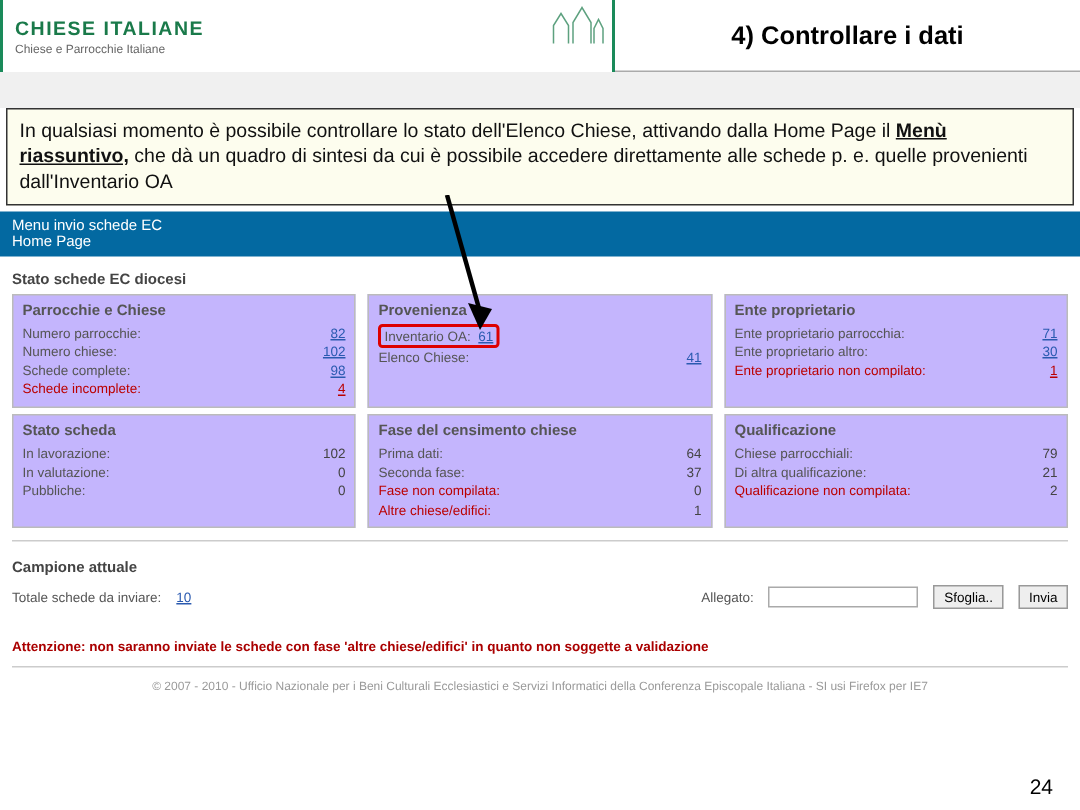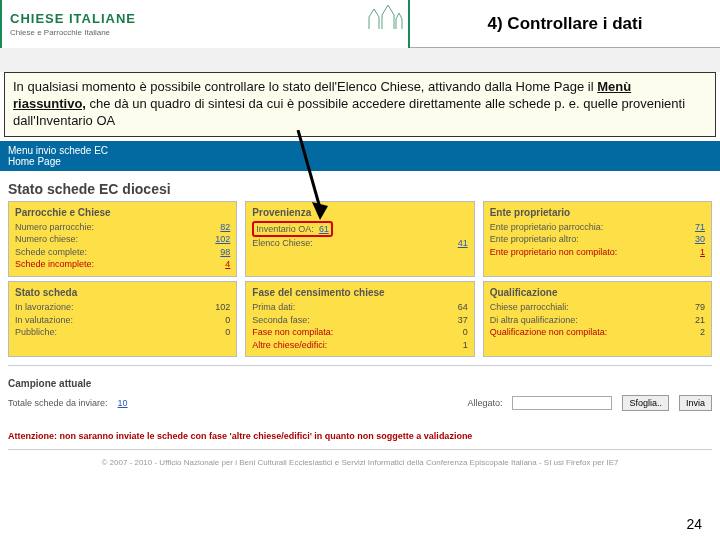--- a/index.html
+++ b/index.html
@@ -8,23 +8,23 @@
   .logo-area { width: 410px; height: 62px; background: #fff; border: 2px solid #1a8a5a; display: flex; align-items: center; padding-left: 8px; font-size: 8px; color: #555; position: relative; }
   .logo-main { font-size: 13px; font-weight: bold; color: #1a7a4a; letter-spacing: 1px; }
   .logo-sub { font-size: 8px; color: #666; margin-top: 2px; }
   .logo-buildings { position: absolute; right: 4px; top: 4px; width: 40px; height: 36px; opacity: 0.7; }
   .header-title { flex: 1; text-align: center; font-weight: bold; font-size: 17px; color: #000; }
   .peek-row { height: 24px; background: #f0f0f0; position: relative; }
   .info-box { margin: 0 4px 4px 4px; padding: 6px 8px; border: 1.5px solid #333; background: #fdfdee; font-size: 13px; line-height: 1.3; color: #111; }
   .info-box .mr { text-decoration: underline; font-weight: bold; }
   .menu-bar { background: #0369a1; color: #fff; font-size: 10px; padding: 4px 8px; display: flex; justify-content: space-between; flex-direction: column; }
   .panel-wrap { padding: 4px 8px; font-size: 9px; color: #444; }
-  .section-title { font-size: 14px; font-weight: bold; color: #444; margin: 6px 0 4px 0; }
+  .section-title { font-size: 10px; font-weight: bold; color: #444; margin: 6px 0 4px 0; }
   .col3 { display: flex; gap: 8px; }
-  .card { border: 1px solid #bbb; padding: 5px 6px; flex: 1; background: #fde047; }
+  .card { border: 1px solid #bbb; padding: 5px 6px; flex: 1; background: #c4b5fd; }
   .card-title { font-size: 10px; font-weight: bold; color: #555; margin-bottom: 3px; }
   .row { display: flex; justify-content: space-between; font-size: 9px; line-height: 1.4; }
   .row .k { color: #555; }
   .row .v { color: #2a5ab0; text-decoration: underline; }
   .row.warn .k { color: #b00; }
   .row.warn .v { color: #b00; }
   .hl-box { border: 2px solid #d00; border-radius: 3px; padding: 0 2px; display: inline-block; }
   .hr1 { border: 0; border-top: 1px solid #ccc; margin: 8px 0; }
   .campione { font-size: 10px; font-weight: bold; color: #444; margin: 12px 0 4px 0; }
   .lower-row { display: flex; align-items: center; gap: 10px; font-size: 9px; color: #555; margin-top: 6px; }

